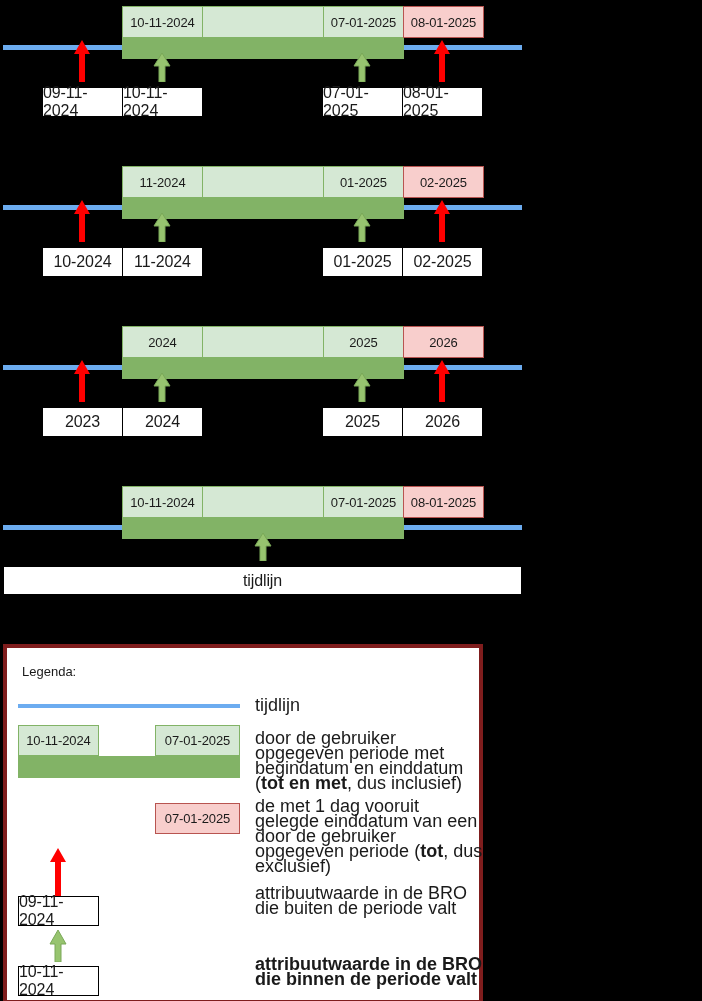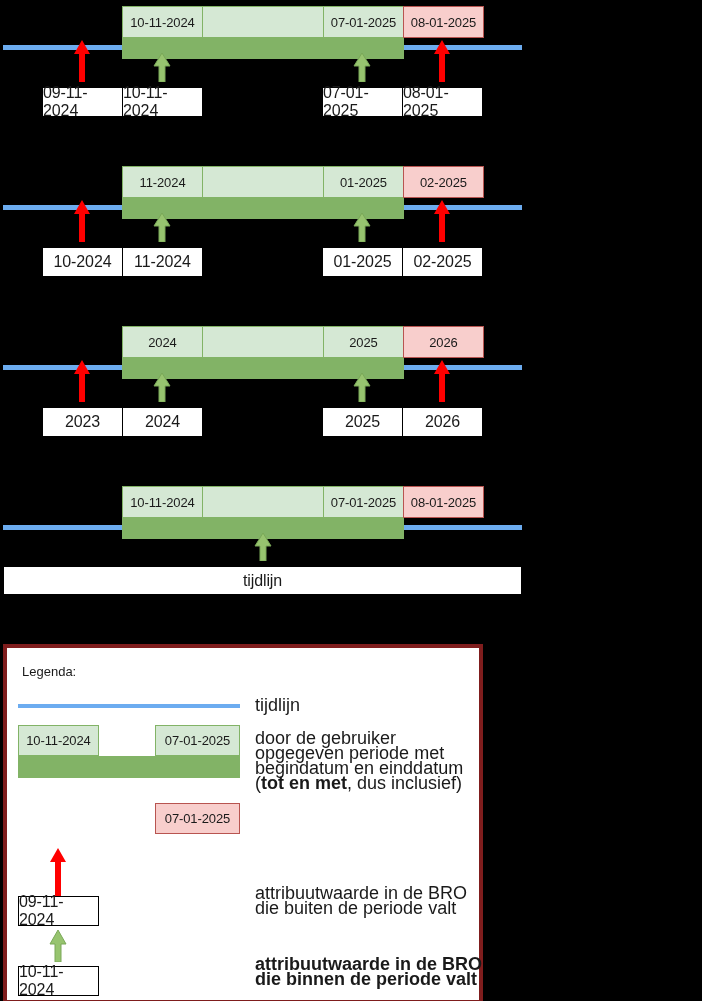--- a/index.html
+++ b/index.html
@@ -206,20 +206,21 @@
 
     <div class="abs legend-line" style="left:11px; top:50px; width:222px;"></div>
     <div class="abs legend-text" style="left:248px; top:44px; width:225px;">tijdlijn</div>
 
     <div class="abs cell-green" style="left:11px; top:71px; width:81px; height:31px;">10-11-2024</div>
     <div class="abs cell-green" style="left:148px; top:71px; width:85px; height:31px;">07-01-2025</div>
     <div class="abs bar-green" style="left:11px; top:102px; width:222px; height:22px;"></div>
     <div class="abs legend-text legend-html" style="left:248px; top:77px; width:230px;">door de gebruiker opgegeven periode met begindatum en einddatum (<b>tot en met</b>, dus inclusief)</div>
 
     <div class="abs cell-pink" style="left:148px; top:149px; width:85px; height:31px;">07-01-2025</div>
+    <div class="abs legend-text legend-html" style="left:248px; top:145px; width:230px;">de met 1 dag vooruit gelegde einddatum van een door de gebruiker opgegeven periode (<b>tot</b>, dus exclusief)</div>
 
     <svg class="arrow" style="left:41px; top:200px;" width="20" height="48" viewBox="0 0 20 48">
       <path d="M10 0 L18 14 L13 14 L13 48 L7 48 L7 14 L2 14 Z" fill="#ff0000"></path>
     </svg>
     <div class="abs box-white" style="left:11px; top:242px; width:81px; height:30px;">09-11-2024</div>
     <div class="abs legend-text" style="left:248px; top:232px; width:228px;">attribuutwaarde in de BRO die buiten de periode valt</div>
 
     <svg class="arrow" style="left:41px; top:282px;" width="20" height="32" viewBox="0 0 20 32">
       <path d="M10 0 L18 14 L13 14 L13 32 L7 32 L7 14 L2 14 Z" fill="#97c46f" stroke="#7aa858" stroke-width="1"></path>
     </svg>

